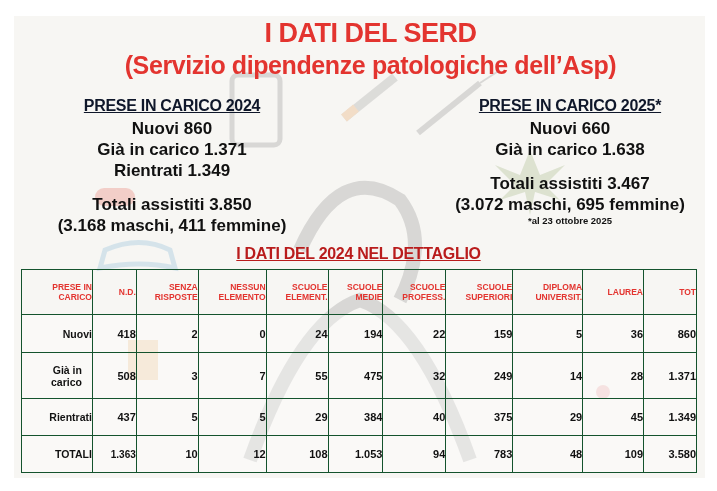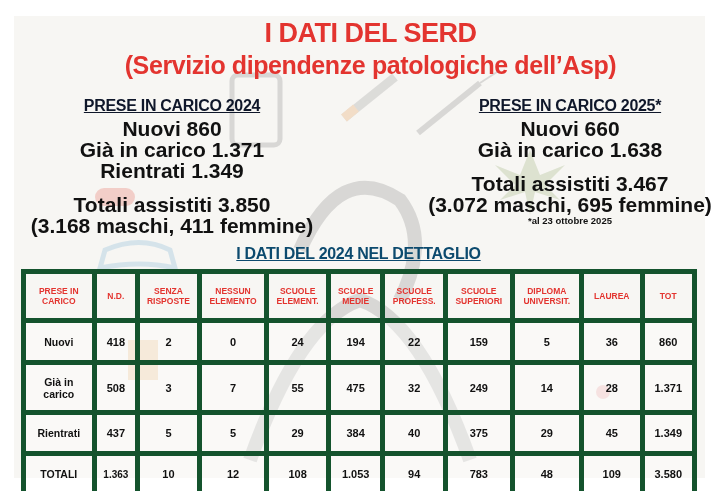--- a/index.html
+++ b/index.html
@@ -5,29 +5,29 @@
   html, body { margin:0; padding:0; }
   body { width:717px; height:491px; background:#ffffff; position:relative; overflow:hidden;
          font-family:"Liberation Sans", sans-serif; }
   .card { position:absolute; left:14px; top:16px; width:691px; height:462px; background:#f7f6f3; }
   .wm { position:absolute; opacity:0.28; }
   .title { position:absolute; left:12px; width:717px; text-align:center; color:#e3342f; font-weight:bold; }
   .t1 { top:18px; font-size:27px; letter-spacing:-0.5px; }
   .t2 { top:51px; font-size:25px; letter-spacing:-0.4px; }
   .col { position:absolute; text-align:center; color:#111; font-weight:bold; }
   .col .h { color:#0f172a; text-decoration:underline; font-size:16px; letter-spacing:-0.3px; margin-bottom:3px; }
-  .col .l { font-size:21px; line-height:21px; }
+  .col .l { font-size:17px; line-height:21px; }
   .col .tot { margin-top:13px; }
   .col .note { font-size:9.5px; line-height:11px; }
   .colL { left:14px; width:316px; top:97px; }
   .colR { left:412px; width:316px; top:97px; }
-  .sec { position:absolute; top:245px; left:0; width:717px; text-align:center; color:#0c4a6e;
+  .sec { position:absolute; top:245px; left:0; width:717px; text-align:center; color:#b91c1c;
          font-weight:bold; font-size:16px; text-decoration:underline; letter-spacing:-0.3px; }
   table { position:absolute; left:21px; top:269px; border-collapse:collapse; width:676px; }
-  td, th { border:5px solid #14532d; text-align:center; padding:0; font-weight:bold; color:#111;margin-left:36px; }
+  td, th { border:1px solid #14532d; text-align:right; padding:0; font-weight:bold; color:#111;margin-left:36px; }
   th { color:#e3342f; font-size:8.5px; line-height:10px; height:44px; }
   td { font-size:11px; background:rgba(255,255,255,0.35); }
   td.rowh { font-size:10.5px; }
   tr.r1 td { height:37px; } tr.r2 td { height:45px; } tr.r3 td { height:36px; } tr.r4 td { height:36px; }
 </style>
 </head>
 <body>
 
 <div class="card"></div>
 

